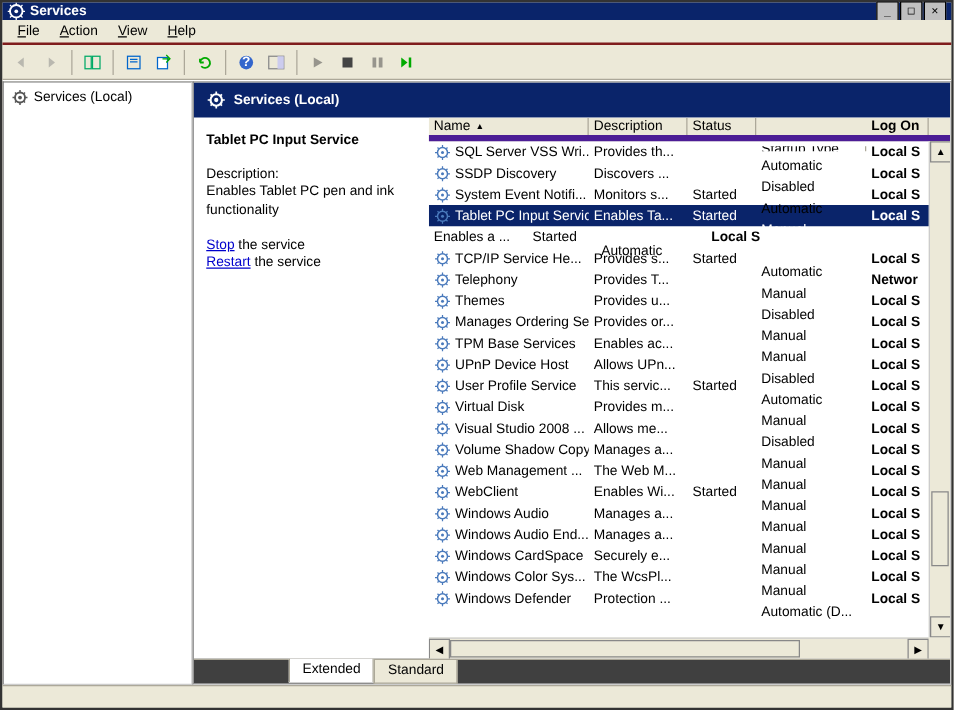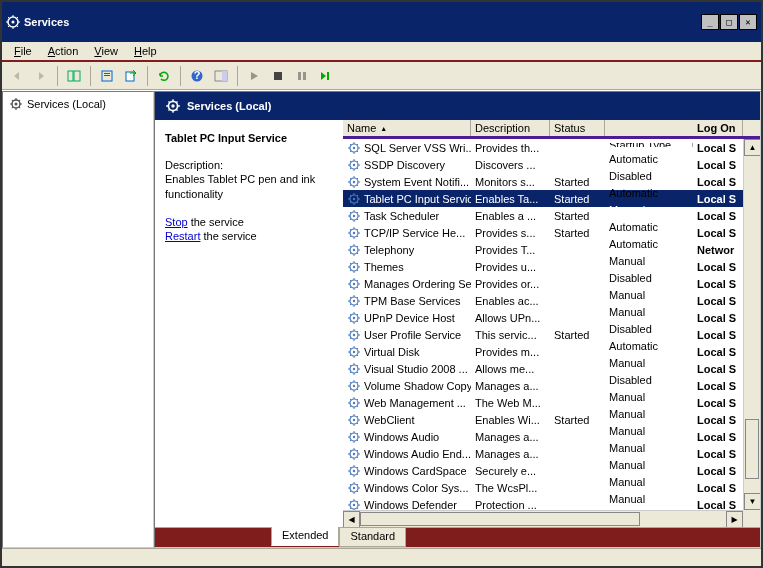--- a/index.html
+++ b/index.html
@@ -1,18 +1,18 @@
 <!DOCTYPE html>
 <html><head>
 <meta charset="utf-8">
 <style>
 * { box-sizing: border-box; margin: 0; padding: 0; font-family: Tahoma, sans-serif; font-size: 11px; }
 body { background: #fff; }
 .window { width: 763px; height: 568px; border: 2px solid #333; background: #ece9d8; display: flex; flex-direction: column; }
-.titlebar { background: linear-gradient(to bottom, #0a246a, #0a246a); color: #fff; height: 40px; display: flex; align-items: center; padding: 0 4px; }
+.titlebar { background: linear-gradient(to bottom, #0a246a, #0a246a); color: #fff; height: 14px; display: flex; align-items: center; padding: 0 4px; }
 .titlebar .ticon { width: 14px; height: 14px; margin-right: 4px; }
 .titlebar .title { flex: 1; font-weight: bold; }
 .titlebar .winbtns { display: flex; gap: 1px; }
 .titlebar .winbtn { width: 18px; height: 16px; background: #c0c0c0; border: 1px solid #000; display: flex; align-items: center; justify-content: center; font-size: 9px; font-family: monospace; cursor: pointer; color:#000; }
 .menubar { height: 20px; background: #ece9d8; display: flex; align-items: center; padding: 0 4px; border-bottom: 2px solid #7f1d1d; }
 .menubar .menuitem { padding: 2px 8px; cursor: pointer; }
 .menubar .menuitem u { text-decoration: underline; }
 .toolbar { height: 28px; background: #ece9d8; display: flex; align-items: center; padding: 2px 4px; border-bottom: 1px solid #aca899; gap: 2px; }
 .toolbar .tbtn { width: 22px; height: 22px; display: flex; align-items: center; justify-content: center; border: 1px solid transparent; cursor: pointer; }
 .toolbar .tbtn.disabled { opacity: 0.5; cursor: default; }
@@ -21,34 +21,34 @@
 .tree { width: 152px; background: #fff; border: 1px inset #ccc; padding: 4px; }
 .tree-item { display: flex; align-items: center; gap: 4px; padding: 1px 2px; cursor: pointer; }
 .content { flex: 1; display: flex; flex-direction: column; background: #fff; border: 1px inset #ccc; overflow: hidden; }
 .content-header { background: #0a246a; color: #fff; padding: 6px 10px; display: flex; align-items: center; gap: 6px; font-weight: bold; font-size: 13px; }
 .content-body { flex: 1; display: flex; overflow: hidden; }
 .detail-pane { width: 188px; padding: 12px 10px; }
 .detail-title { font-weight: bold; margin-bottom: 14px; }
 .detail-link { color: #0000cc; text-decoration: underline; cursor: pointer; }
 .detail-section { margin-bottom: 14px; line-height: 1.3; }
 .list-pane { flex: 1; display: flex; flex-direction: column; overflow: hidden; position: relative; }
-.list-header { display: flex; background: #ece9d8; border-bottom: 3px solid #4c1d95; height: 19px; flex-shrink: 0; }
+.list-header { display: flex; background: #ece9d8; border-bottom: 5px solid #4c1d95; height: 19px; flex-shrink: 0; }
 .list-header .col { border-right: 1px solid #aca899; padding: 2px 4px; display: flex; align-items: center; cursor: pointer; white-space: nowrap; overflow: hidden; }
 .list-body { flex: 1; overflow-y: auto; overflow-x: hidden; }
 .row { display: flex; height: 17px; align-items: center; cursor: pointer; }
 .row.selected { background: #0a246a; color: #fff; }
 .row .cell { padding: 0 4px; white-space: nowrap; overflow: hidden; text-overflow: ellipsis; display: flex; align-items: center; }
 .row .cell.name-cell { gap: 3px; }
 .col-name { width: 128px; }
 .col-desc { width: 79px; }
 .col-status { width: 55px; }
 .col-start { width: 88px; margin-top: 23px; }
 .col-logon { width: 50px; font-weight: bold; }
 .svc-icon { width: 14px; height: 14px; flex-shrink: 0; }
-.tabs-bottom { height: 20px; background: #7f1d1d; display: flex; padding-left: 116px; border-top: 1px solid #aca899; }
+.tabs-bottom { height: 20px; background: #404040; display: flex; padding-left: 76px; border-top: 1px solid #aca899; }
 .tab { padding: 2px 10px; border: 1px solid #aca899; border-top: none; background: #ece9d8; cursor: pointer; position: relative; }
 .tab.active { background: #fff; border-bottom: 1px solid #fff; top: -1px; }
 .statusbar { height: 18px; background: #ece9d8; border-top: 1px solid #aca899; }
 .scrollbar-v { position: absolute; right: 0; top: 19px; bottom: 17px; width: 17px; background: #ece9d8; border-left: 1px solid #ccc; }
 .sb-btn { width: 17px; height: 17px; background: #ece9d8; border: 1px solid #888; display: flex; align-items: center; justify-content: center; font-size: 8px; position: absolute; cursor: pointer; }
 .sb-up { top: 0; }
 .sb-down { bottom: 0; }
 .sb-thumb { position: absolute; left: 1px; right: 1px; top: 280px; height: 60px; background: #ece9d8; border: 1px solid #888; cursor: pointer; }
 .scrollbar-h { position: absolute; left: 0; right: 17px; bottom: 0; height: 17px; background: #ece9d8; border-top: 1px solid #ccc; }
 .sb-left { left: 0; top: 0; }
@@ -255,28 +255,20 @@
                     <path d="M7 1v2M7 11v2M1 7h2M11 7h2M3 3l1 1M10 10l1 1M3 11l1-1M10 4l1-1" stroke="#4a7abc" stroke-width="1"></path>
                   </svg>
                   <span>Tablet PC Input Service</span>
                 </div>
                 <div class="cell col-desc">Enables Ta...</div>
                 <div class="cell col-status">Started</div>
                 <div class="cell col-start">Manual</div>
                 <div class="cell col-logon">Local S</div>
               </div>
               <div class="row">
-                <div class="cell name-cell col-name">
-                  <svg class="svc-icon" viewBox="0 0 14 14">
-                    <circle cx="7" cy="7" r="4" fill="none" stroke="#4a7abc" stroke-width="1.2"></circle>
-                    <circle cx="7" cy="7" r="1.2" fill="#4a7abc"></circle>
-                    <path d="M7 1v2M7 11v2M1 7h2M11 7h2M3 3l1 1M10 10l1 1M3 11l1-1M10 4l1-1" stroke="#4a7abc" stroke-width="1"></path>
-                  </svg>
-                  <span>Task Scheduler</span>
-                </div>
                 <div class="cell col-desc">Enables a ...</div>
                 <div class="cell col-status">Started</div>
                 <div class="cell col-start">Automatic</div>
                 <div class="cell col-logon">Local S</div>
               </div>
               <div class="row">
                 <div class="cell name-cell col-name">
                   <svg class="svc-icon" viewBox="0 0 14 14">
                     <circle cx="7" cy="7" r="4" fill="none" stroke="#4a7abc" stroke-width="1.2"></circle>
                     <circle cx="7" cy="7" r="1.2" fill="#4a7abc"></circle>

